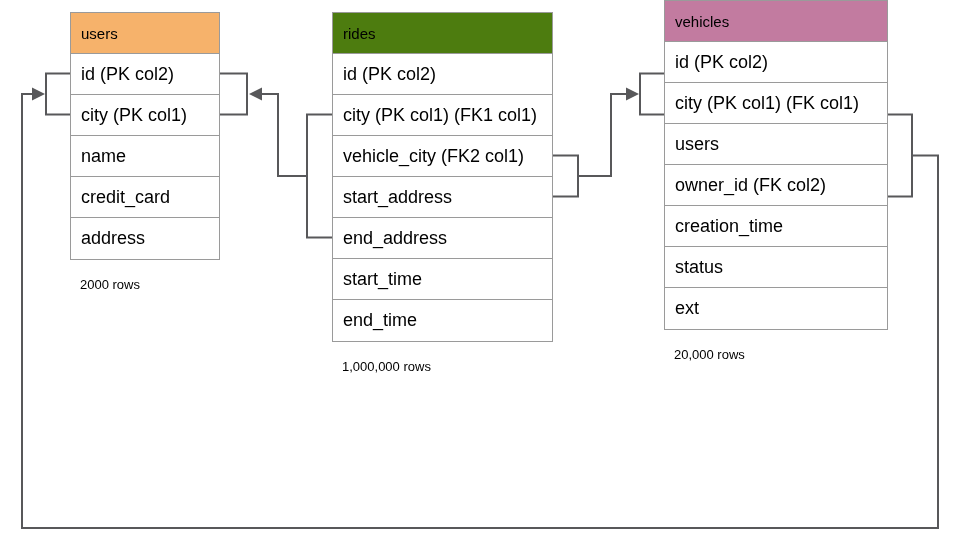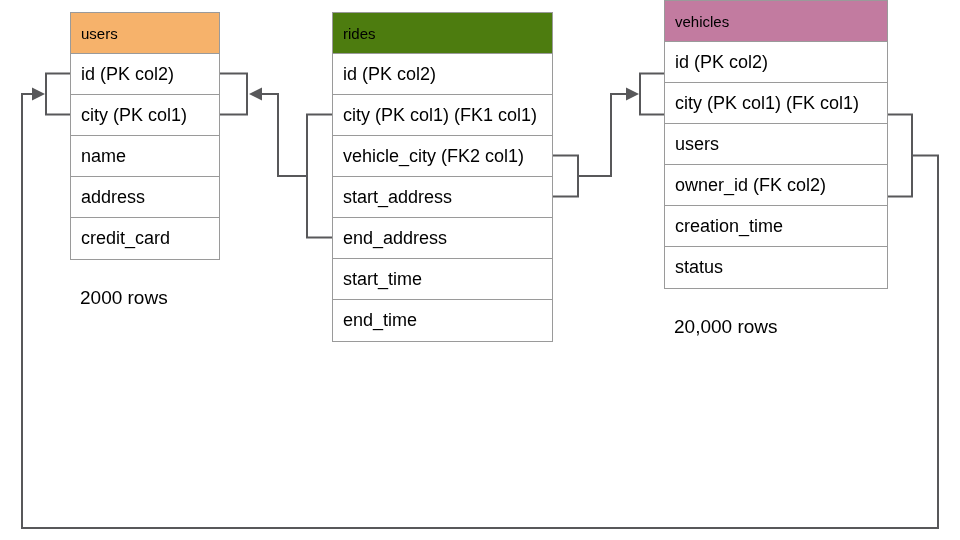--- a/index.html
+++ b/index.html
@@ -36,66 +36,68 @@
     box-sizing: border-box;
     display: flex; align-items: center;
     padding: 16px 10px;
     font-size: 18px;
     border-bottom: 1px solid #9a9a9a;
     background: #ffffff;
     white-space: nowrap;
   }
   .trow:last-child { border-bottom: none; }
   .rowcount {
-    margin-top: 27px;
+    margin-top: 17px;
     padding-left: 10px;
-    font-size: 19px;
+    font-size: 13px;
   }
   svg path { fill: none; stroke-width: 2px; stroke-linejoin: miter; }
   svg polygon { stroke: none; }
 </style>
 </head>
 <body>
 
 <div class="canvas">
 
   <div class="tbl-wrap users">
     <div class="tbox">
       <div class="thead" style="background-color: rgb(246, 178, 107);">users</div>
       <div class="trow">id (PK col2)</div>
       <div class="trow">city (PK col1)</div>
       <div class="trow">name</div>
+      <div class="trow">credit_card</div>
       <div class="trow">address</div>
-      <div class="trow">credit_card</div>
     </div>
     <div class="rowcount">2000 rows</div>
   </div>
 
   <div class="tbl-wrap rides">
     <div class="tbox">
       <div class="thead" style="background-color: #4d7c0f;">rides</div>
       <div class="trow">id (PK col2)</div>
       <div class="trow">city (PK col1) (FK1 col1)</div>
       <div class="trow">vehicle_city (FK2 col1)</div>
       <div class="trow">start_address</div>
       <div class="trow">end_address</div>
       <div class="trow">start_time</div>
       <div class="trow">end_time</div>
     </div>
+    <div class="rowcount">1,000,000 rows</div>
   </div>
 
   <div class="tbl-wrap vehicles">
     <div class="tbox">
       <div class="thead" style="background-color: rgb(194, 123, 160);">vehicles</div>
       <div class="trow">id (PK col2)</div>
       <div class="trow">city (PK col1) (FK col1)</div>
       <div class="trow">users</div>
       <div class="trow">owner_id (FK col2)</div>
       <div class="trow">creation_time</div>
       <div class="trow">status</div>
+      <div class="trow">ext</div>
     </div>
     <div class="rowcount">20,000 rows</div>
   </div>
 
   <svg class="connector-layer" width="960" height="540" viewBox="0 0 960 540">
     <g style="stroke: rgb(88, 88, 90);">
 
       <path d="M220 73.5 H247 V114.5 H220"></path>
       <path d="M332 114.5 H307 V237.5 H332"></path>
       <path d="M307 176 H278 V94 H260"></path>

